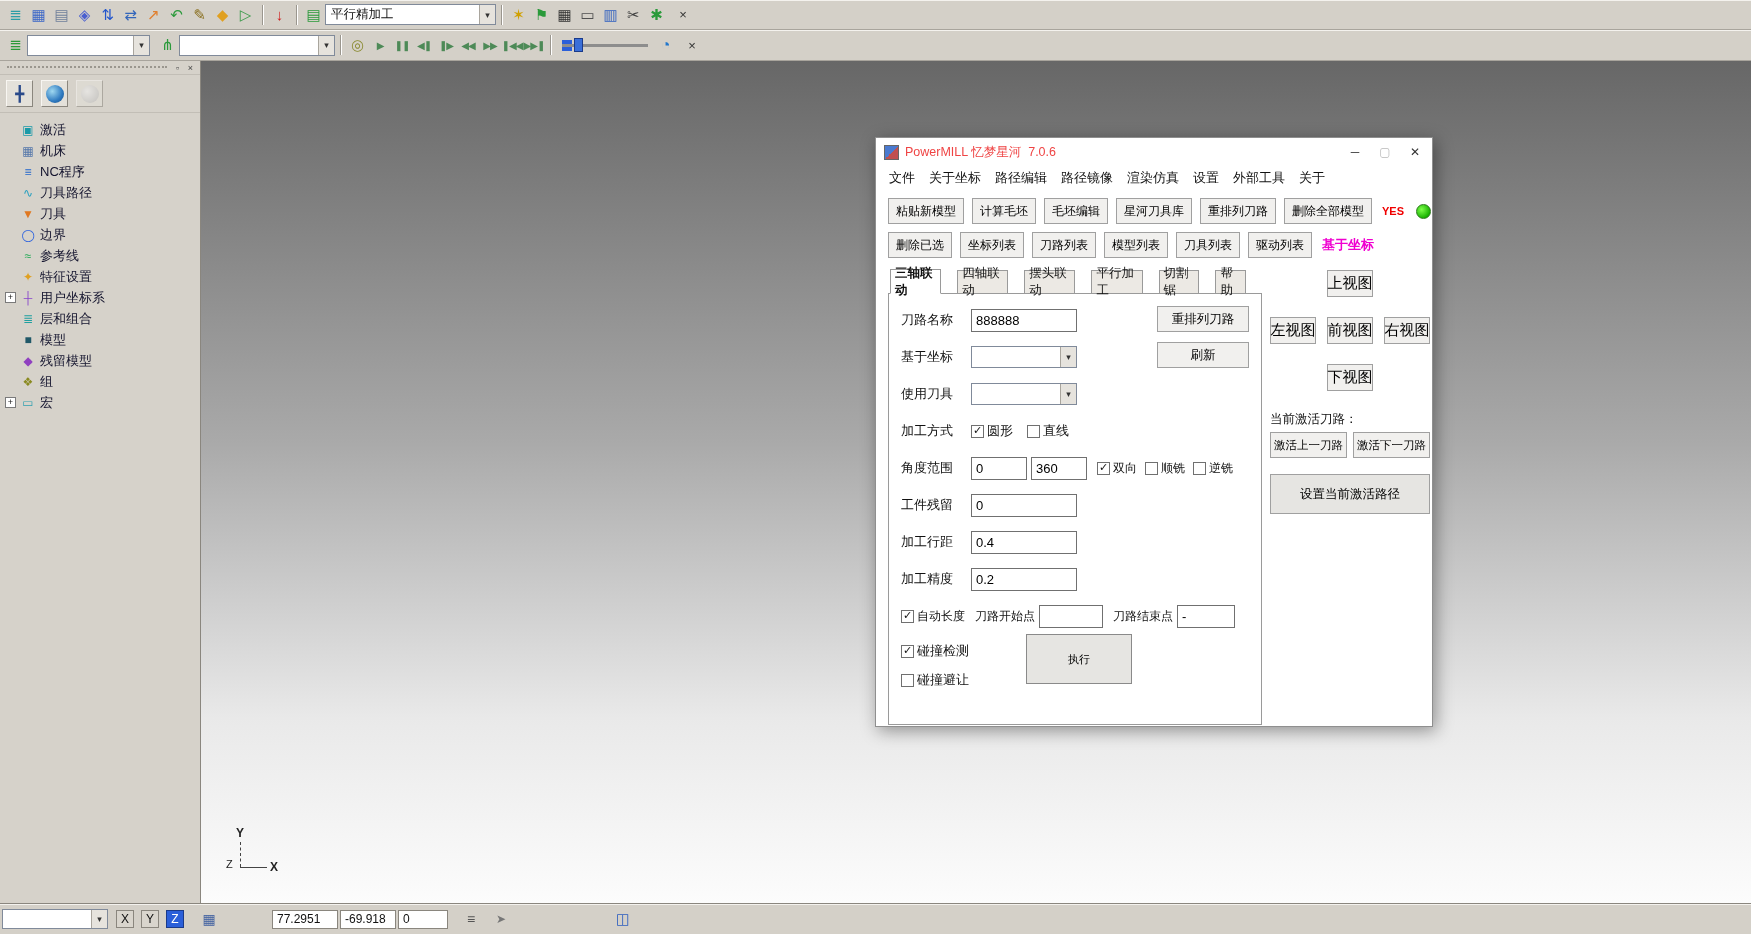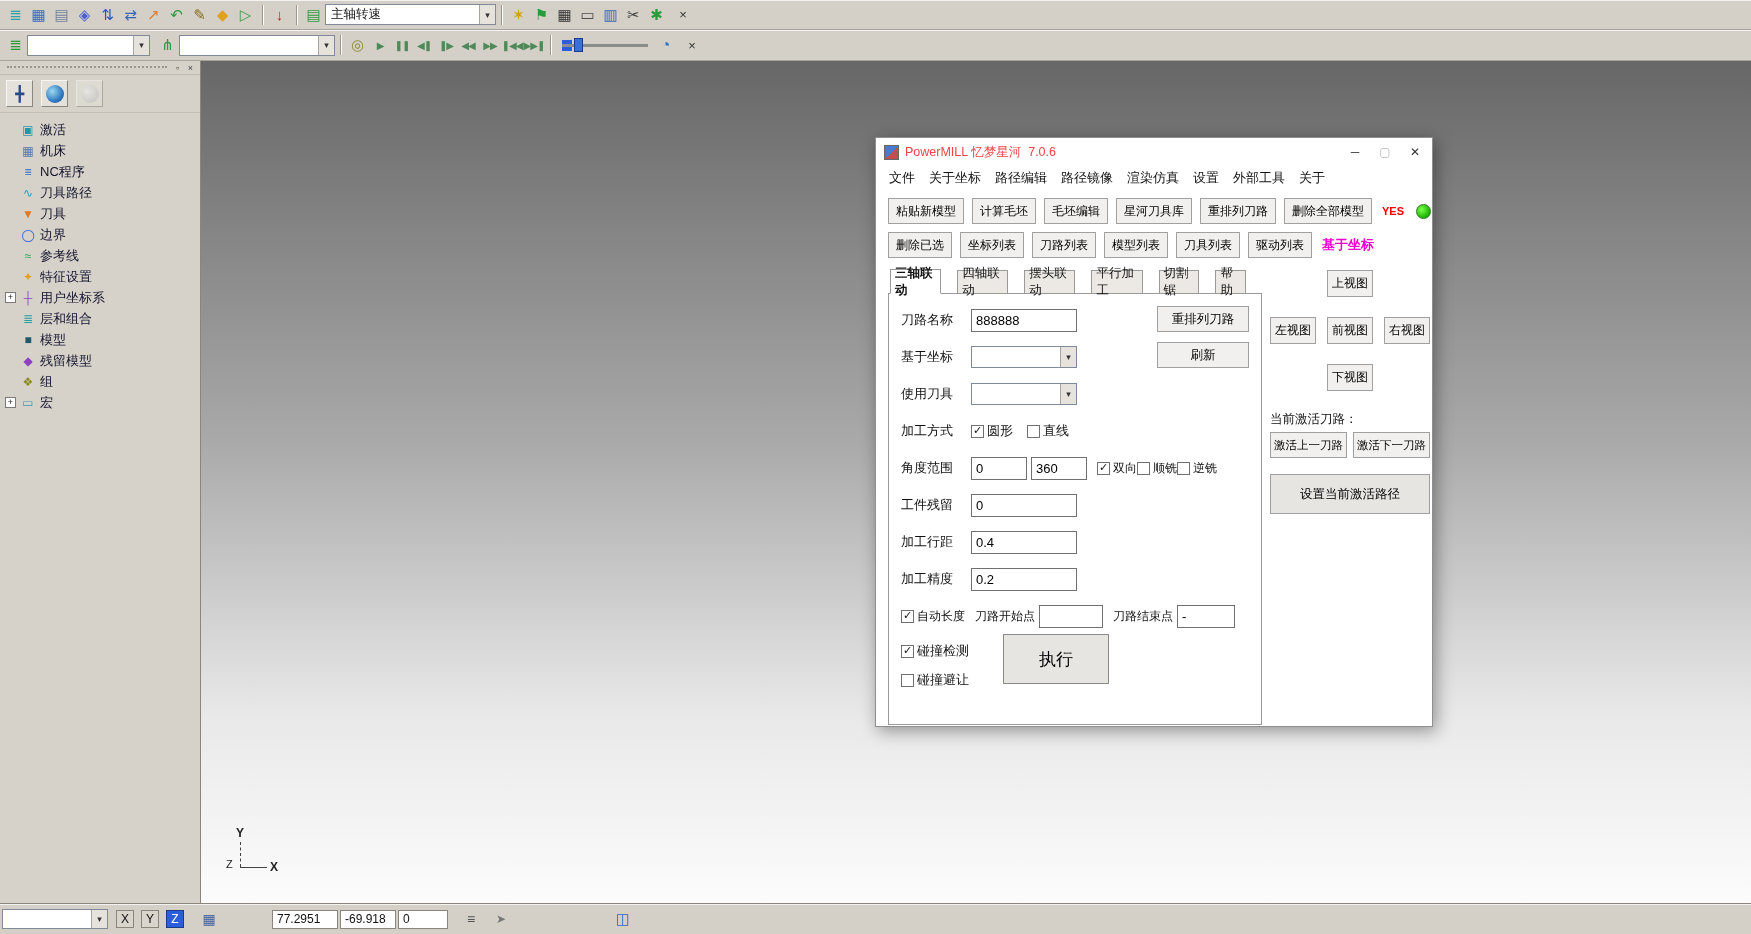--- a/index.html
+++ b/index.html
@@ -74,37 +74,37 @@
   .tabs { display:flex; position:relative; z-index:2; margin-bottom:-1px; padding-left:2px; }
   .tab { height:24px; padding:0 4px; display:flex; align-items:center; font-size:12.5px; background:#ece9e4; border:1px solid #9a9a9a; border-bottom:1px solid #9a9a9a; margin-right:16px; cursor:pointer; }
   .tab.on { background:#fff; border-bottom:1px solid #fff; height:25px; margin-top:-1px; font-weight:bold; }
   .panel { position:relative; z-index:1; width:374px; height:432px; background:#fff; border:1px solid #9a9a9a; padding:14px 12px; }
   .frow { height:24px; display:flex; align-items:center; margin-bottom:13px; }
   .frow.tight { height:20px; margin-bottom:9px; }
   .flab { width:70px; font-size:13px; flex:none; }
   .fin { height:23px; border:1px solid #707070; background:#fff; font-size:13px; padding:0 4px; font-family:"Liberation Sans","DejaVu Sans",sans-serif; }
   .w106 { width:106px; } .w56 { width:56px; } .w64 { width:64px; } .w58 { width:58px; }
   .fsel { width:106px; height:22px; }
-  .optgroup { display:flex; align-items:center; }
+  .optgroup { display:flex; align-items:center; gap:8px; }
   .g12 { gap:14px; }
   .cbwrap { display:flex; align-items:center; gap:3px; cursor:pointer; }
   .cb { width:13px; height:13px; border:1px solid #707070; background:#fff; position:relative; flex:none; }
   .cb::after { content:"✓"; position:absolute; left:1px; top:-2px; font-size:11px; font-weight:bold; color:#111; visibility:hidden; }
   .cb.on::after { visibility:visible; }
   .cblab { font-size:13px; white-space:nowrap; }
   .f12 { font-size:12px; }
   .inlab { font-size:12px; white-space:nowrap; margin:0 4px 0 10px; }
   .pbtn { background:#f1f0ee; border:1px solid #a0a0a0; font-size:12.5px; display:flex; align-items:center; justify-content:center; cursor:pointer; white-space:nowrap; }
   .abs-rearrange { position:absolute; right:12px; top:12px; width:92px; height:26px; }
   .abs-refresh { position:absolute; right:12px; top:48px; width:92px; height:26px; }
-  .exec { position:absolute; left:114px; top:340px; width:106px; height:50px; background:#e6e5e2; border:1px solid #8a8a8a; font-size:17px; }
+  .exec { position:absolute; left:137px; top:340px; width:106px; height:50px; background:#e6e5e2; border:1px solid #8a8a8a; font-size:11px; }
   .rcol { width:160px; margin-left:8px; flex:none; }
   .vrow { display:flex; justify-content:center; margin-bottom:20px; }
   .vrow.spread { justify-content:space-between; }
-  .vbtn { width:46px; height:27px; font-size:12px; }
+  .vbtn { width:46px; height:27px; font-size:15px; }
   .activelab { font-size:12.5px; margin:7px 0 4px 0; white-space:nowrap; }
   .pnrow { display:flex; gap:6px; }
   .pnbtn { flex:1; height:26px; font-size:11.5px; padding:0 2px; }
   .setactive { width:100%; height:40px; margin-top:16px; background:#e6e5e2; font-size:12.5px; }
   .srow { display:flex; align-items:center; margin-top:19px; }
   .slab { width:78px; font-size:12px; flex:none; }
   .sin { flex:1; width:76px; height:26px; border:1px solid #707070; font-size:13px; padding:0 4px; font-family:"Liberation Sans","DejaVu Sans",sans-serif; }
 
   
   .sbar { position:absolute; left:0; right:0; bottom:0; height:31px; background:#d4d0c8; border-top:1px solid #8a867e; box-shadow:inset 0 1px 0 #f4f2ee; display:flex; align-items:center; padding:0 2px; }
@@ -145,21 +145,21 @@
     <div class="icogrp">
 
     <span class="tbi" style="color: rgb(208, 32, 32);">↓</span>
       </div>
     <span class="sep"></span>
     <div class="icogrp">
 
     <span class="tbi" style="color: rgb(42, 154, 58);">▤</span>
       </div>
     <div class="combo w171">
-      <span class="cval">主轴转速</span>
+      <span class="cval">平行精加工</span>
       <span class="carr"></span>
     </div>
     <span class="sep"></span>
     <div class="icogrp">
 
     <span class="tbi" style="color: rgb(208, 160, 0);">✶</span>
         <span class="tbi" style="color: rgb(42, 154, 58);">⚑</span>
         <span class="tbi" style="color: rgb(48, 48, 48);">▦</span>
         <span class="tbi" style="color: rgb(80, 80, 80);">▭</span>
         <span class="tbi" style="color: rgb(48, 96, 192);">▥</span>

